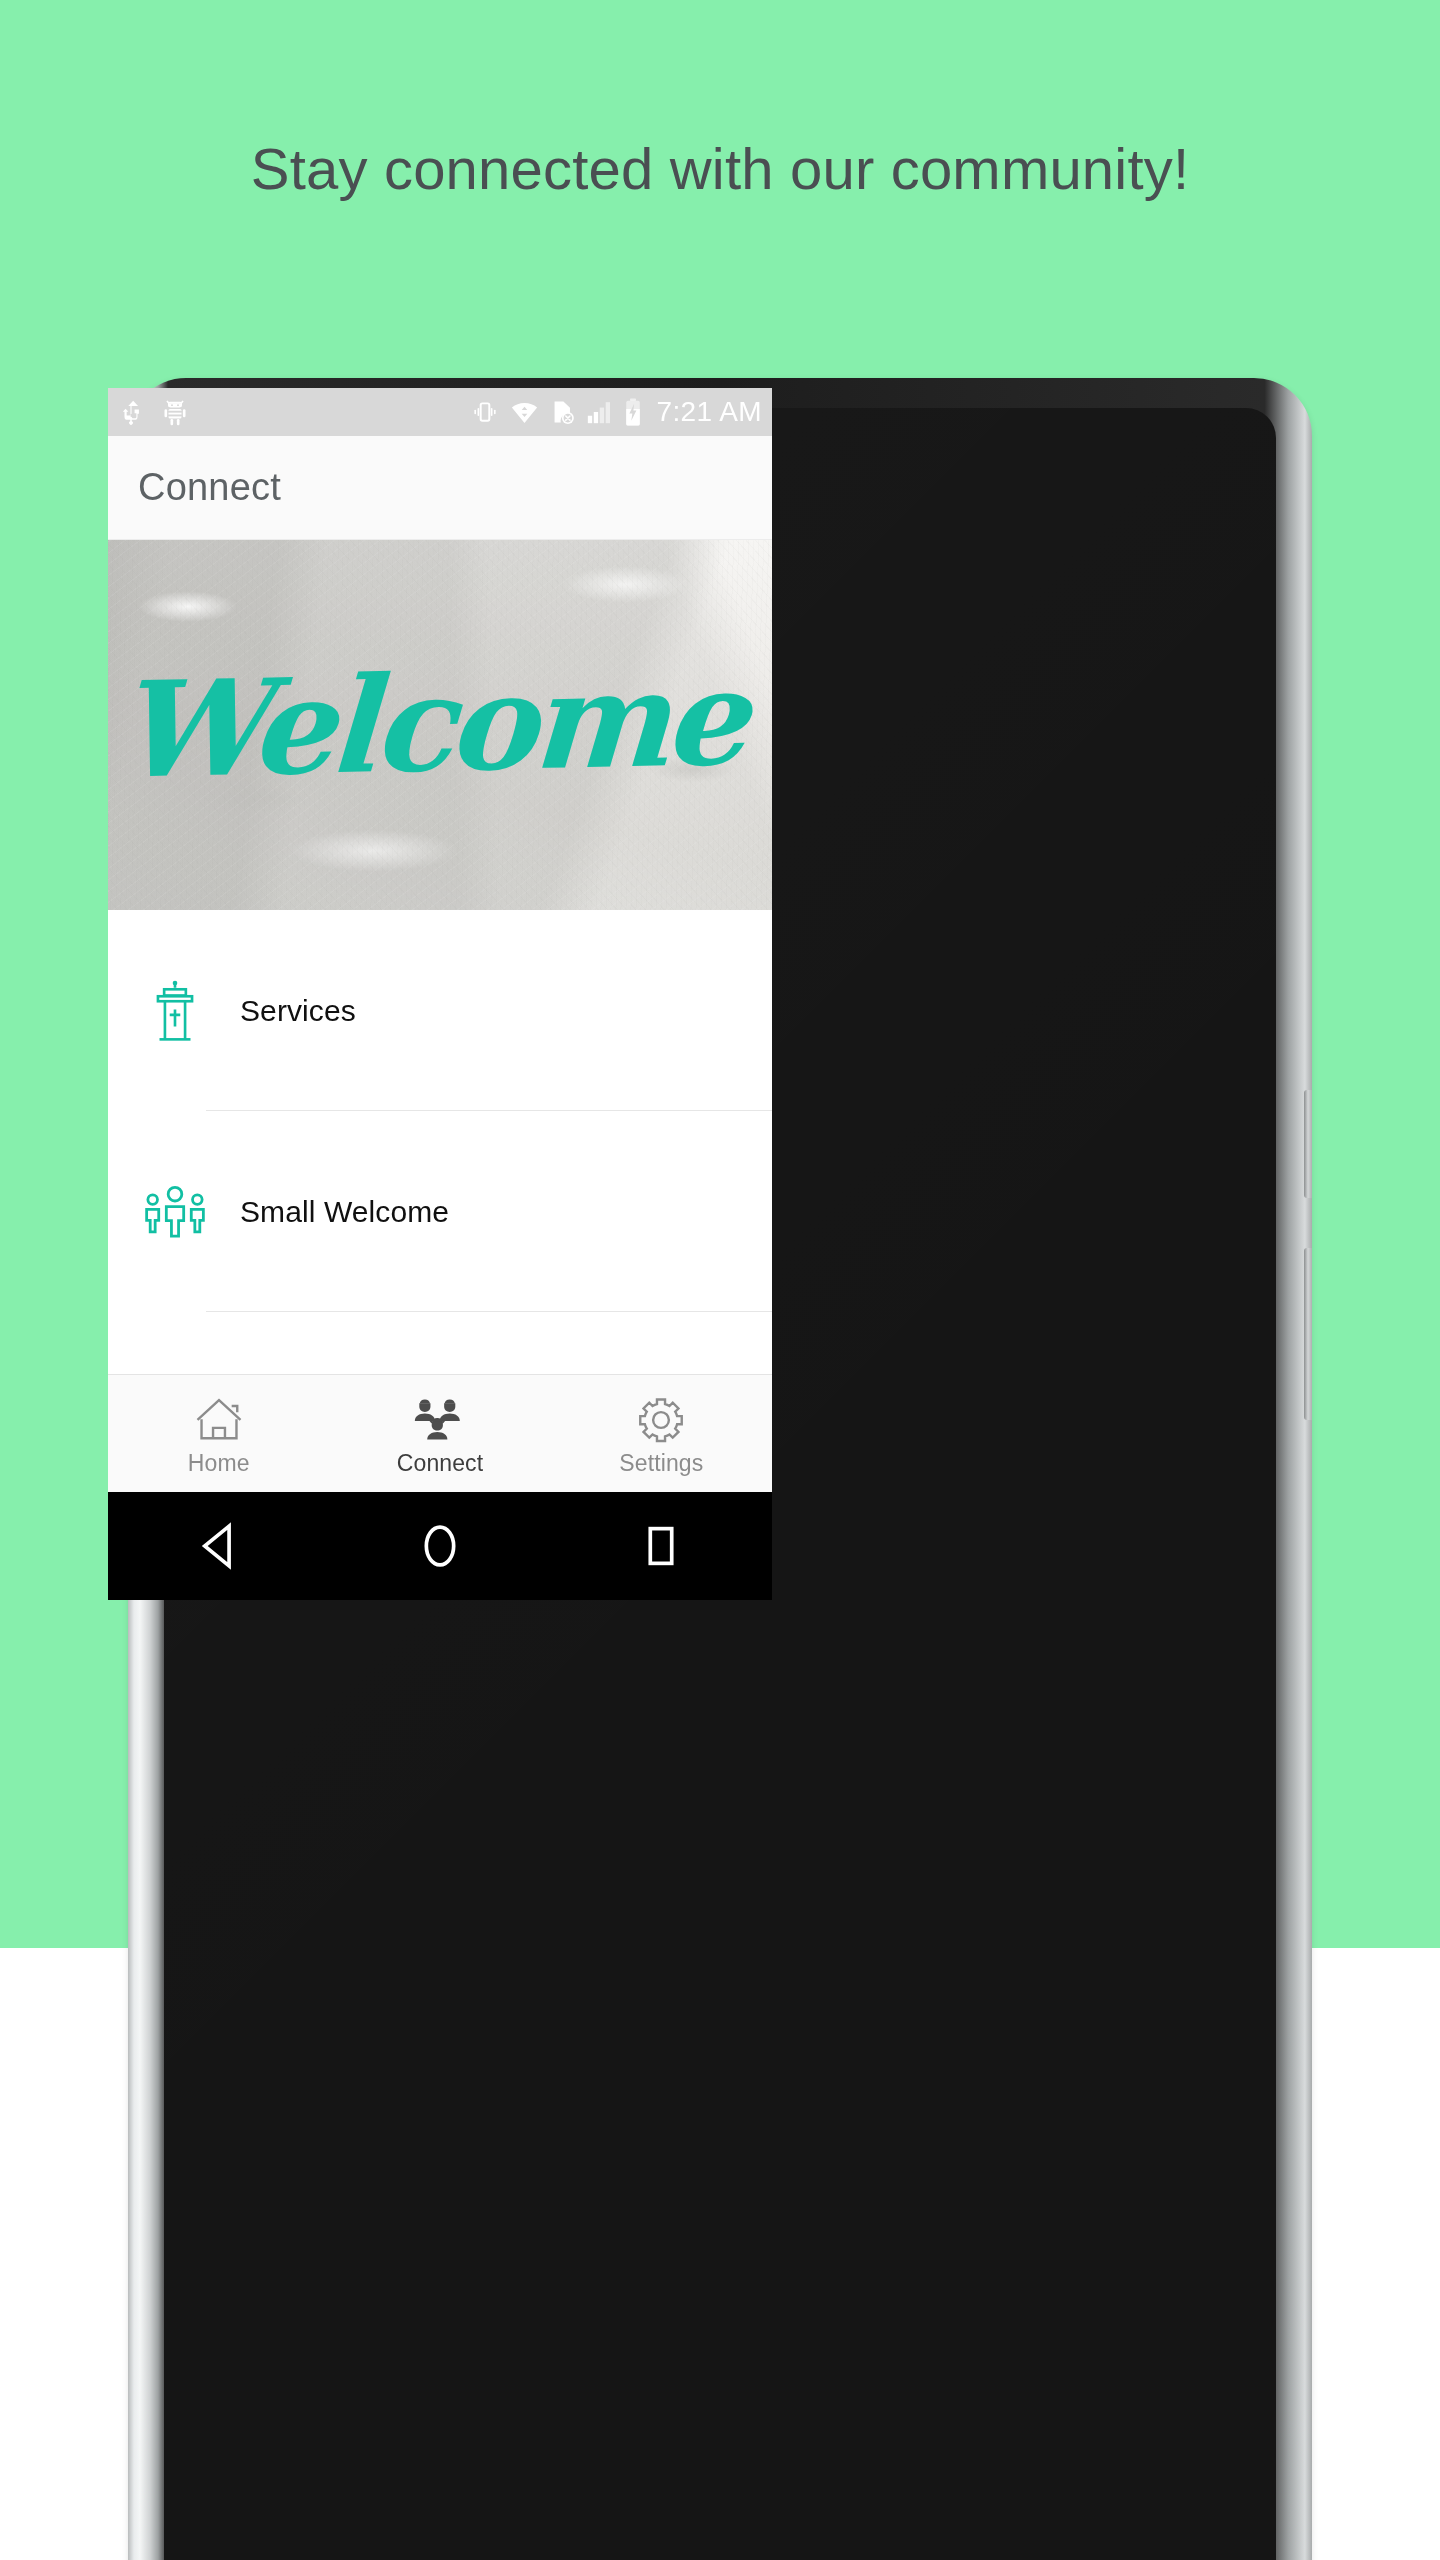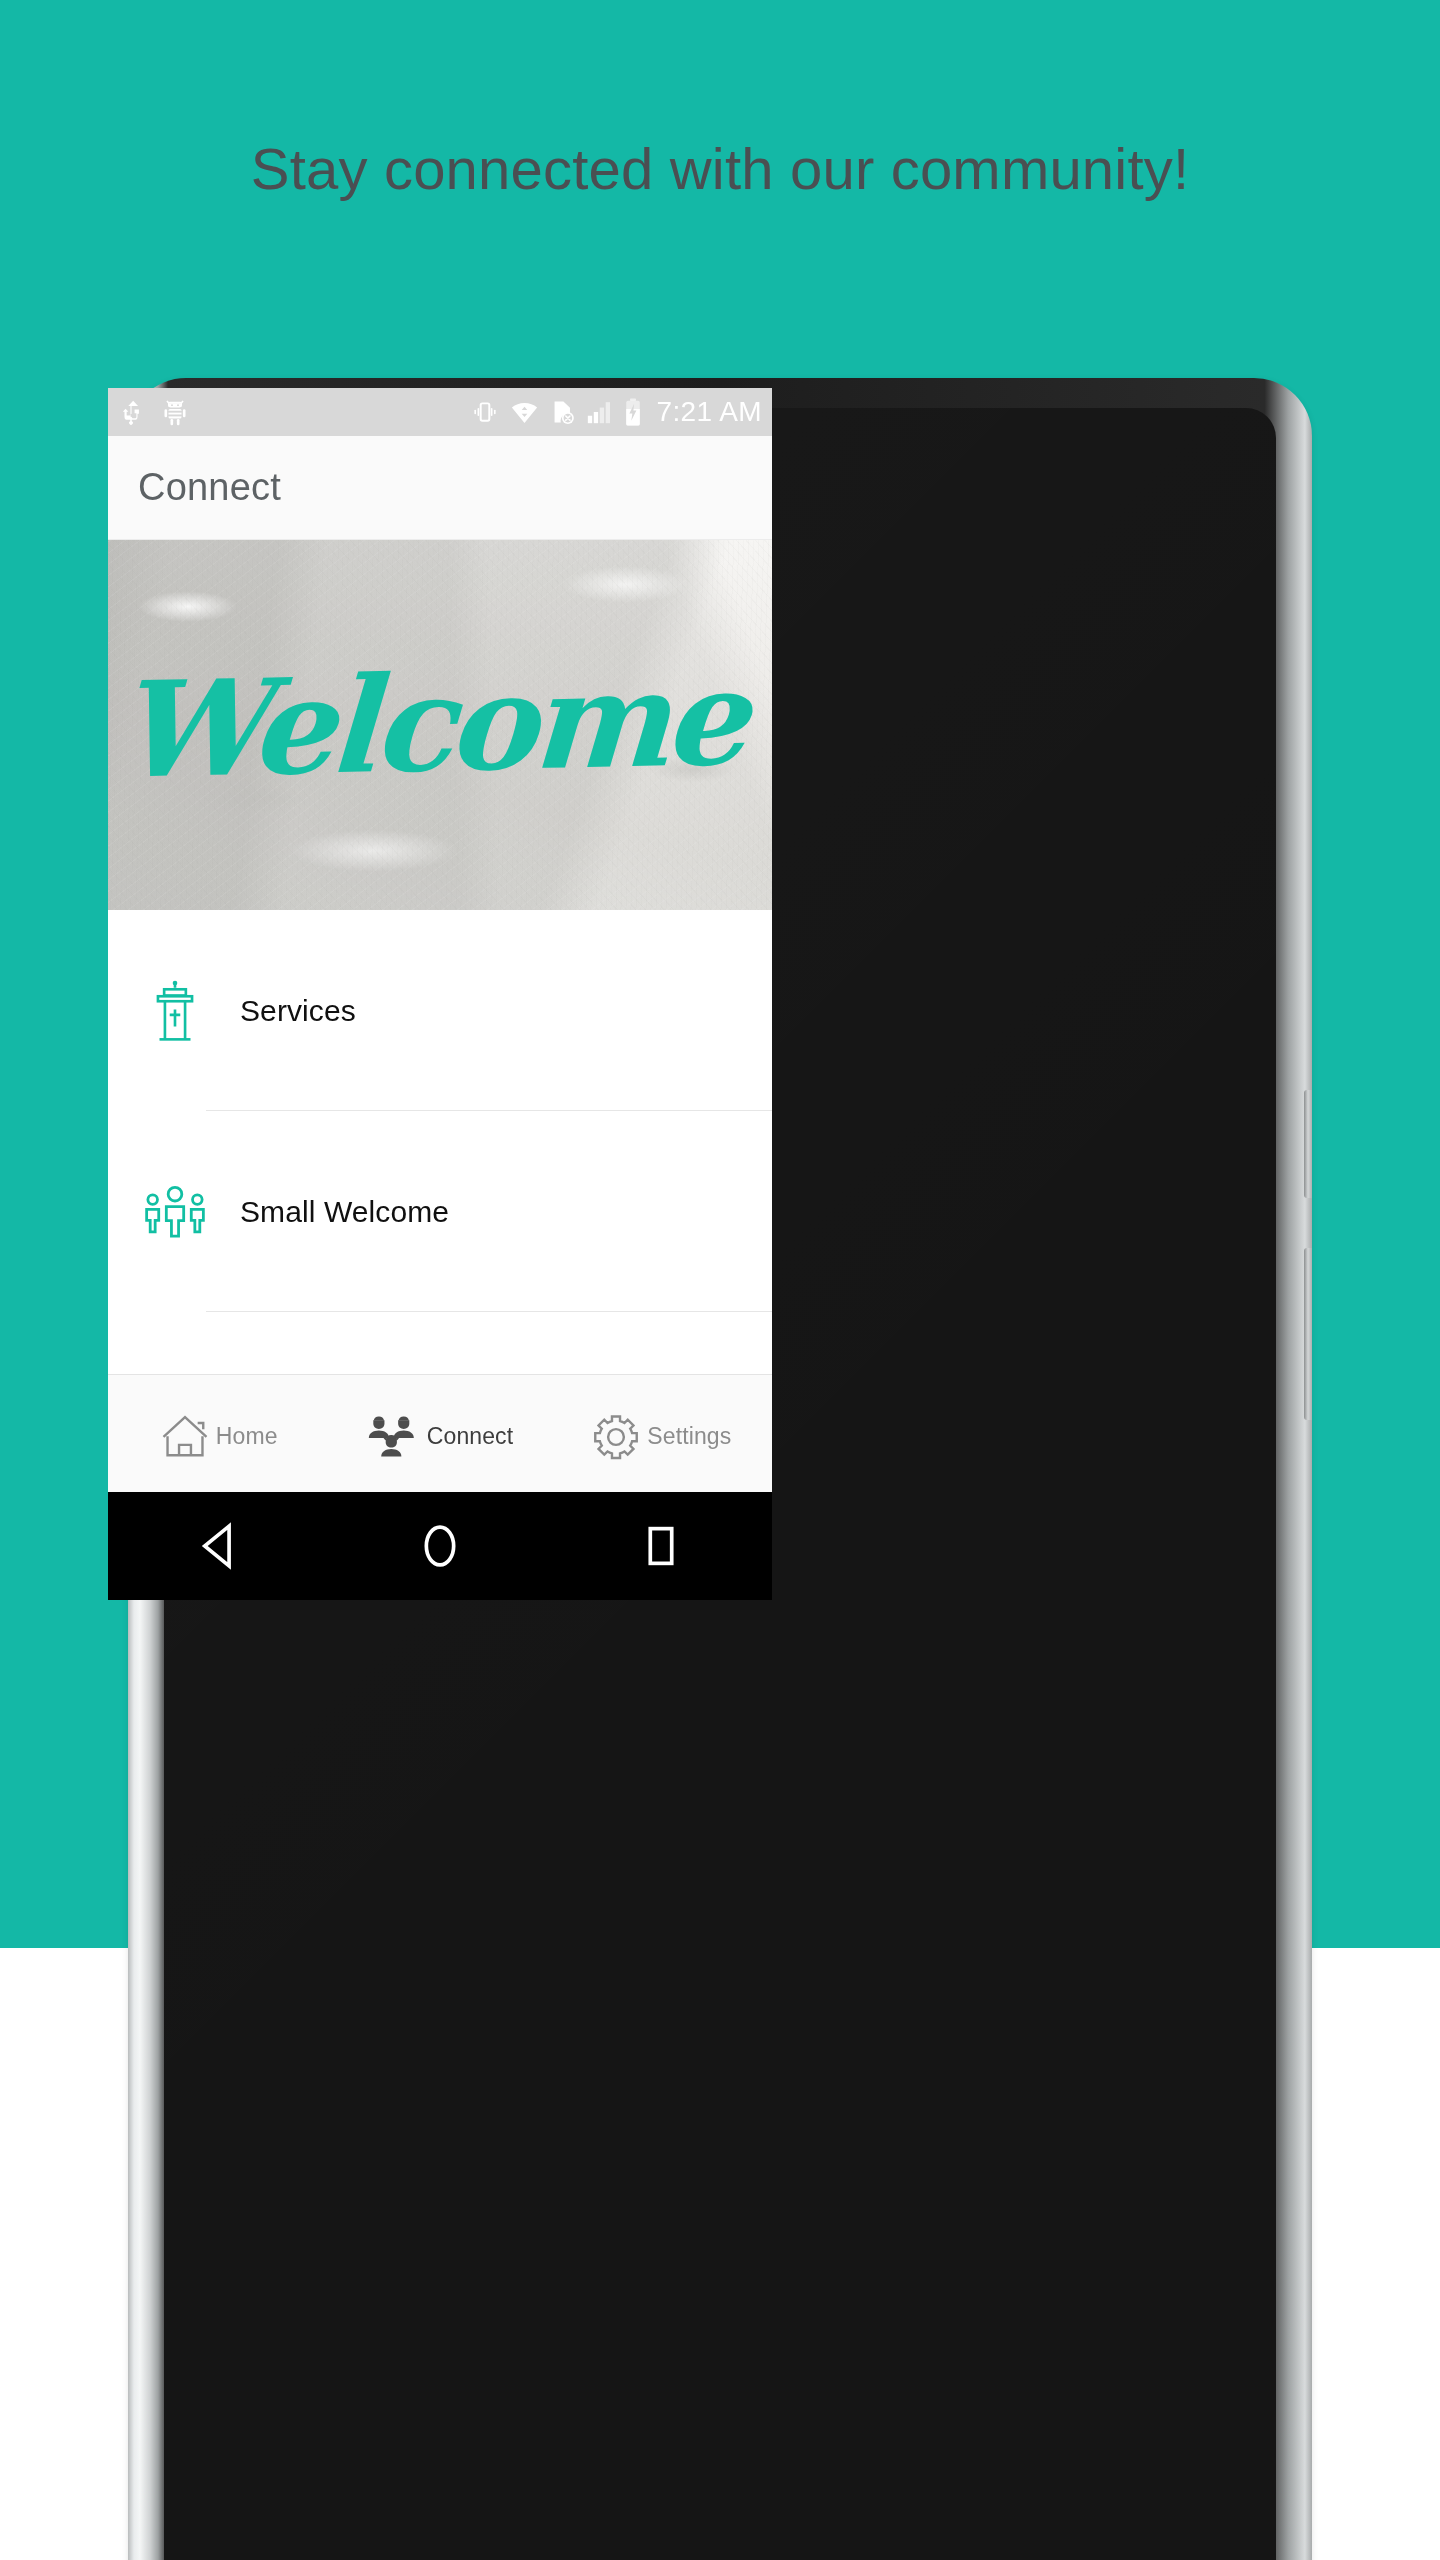--- a/index.html
+++ b/index.html
@@ -9,21 +9,21 @@
     height: 2560px;
     background: #ffffff;
     font-family: "Liberation Sans", sans-serif;
     overflow: hidden;
   }
 
   #stage {
     position: relative;
     width: 1440px;
     height: 1948px;
-    background: #14b8a6;
+    background: #86efac;
   }
 
   
   .headline {
     position: absolute;
     top: 135px;
     left: 0;
     width: 1440px;
     text-align: center;
     font-size: 58px;
@@ -227,21 +227,21 @@
     left: 0; bottom: 0;
     width: 664px;
     height: 118px;
     background: #fafafa;
     border-top: 1px solid #e4e4e4;
     display: flex;
   }
   .tab {
     flex: 1;
     display: flex;
-    flex-direction: row;
+    flex-direction: column;
     align-items: center;
     justify-content: center;
     gap: 6px;
     padding-top: 6px;
   }
   .tab-label {
     font-size: 23px;
     color: #8c8c8c;
     letter-spacing: 0.1px;
   }

